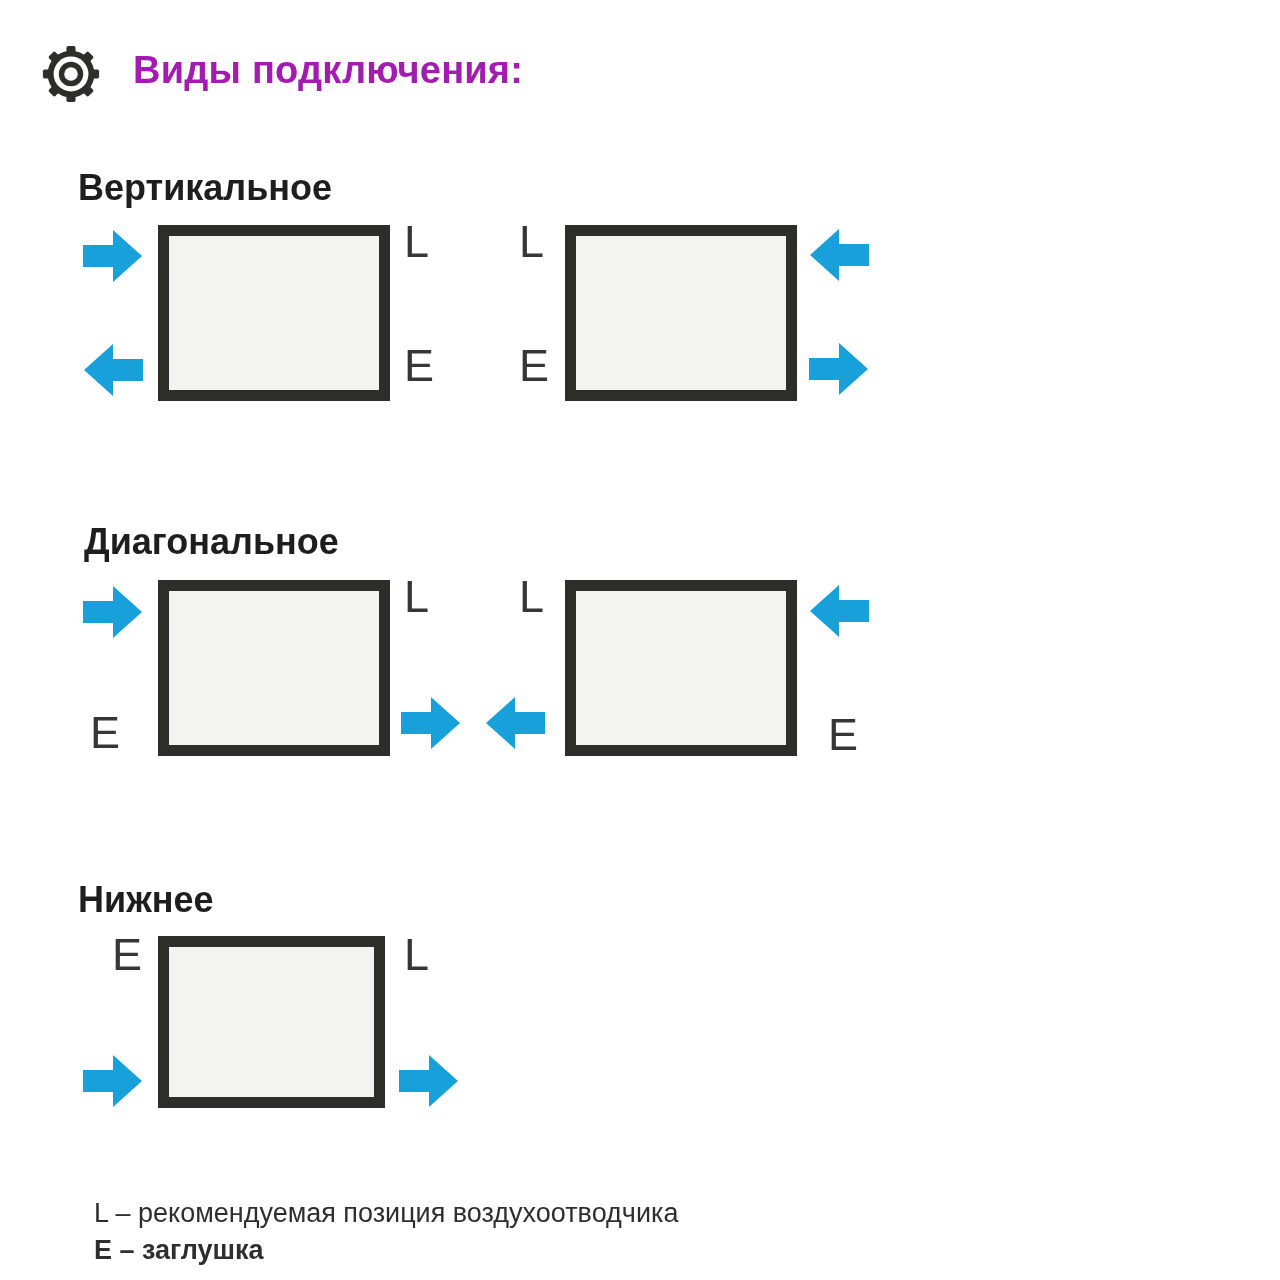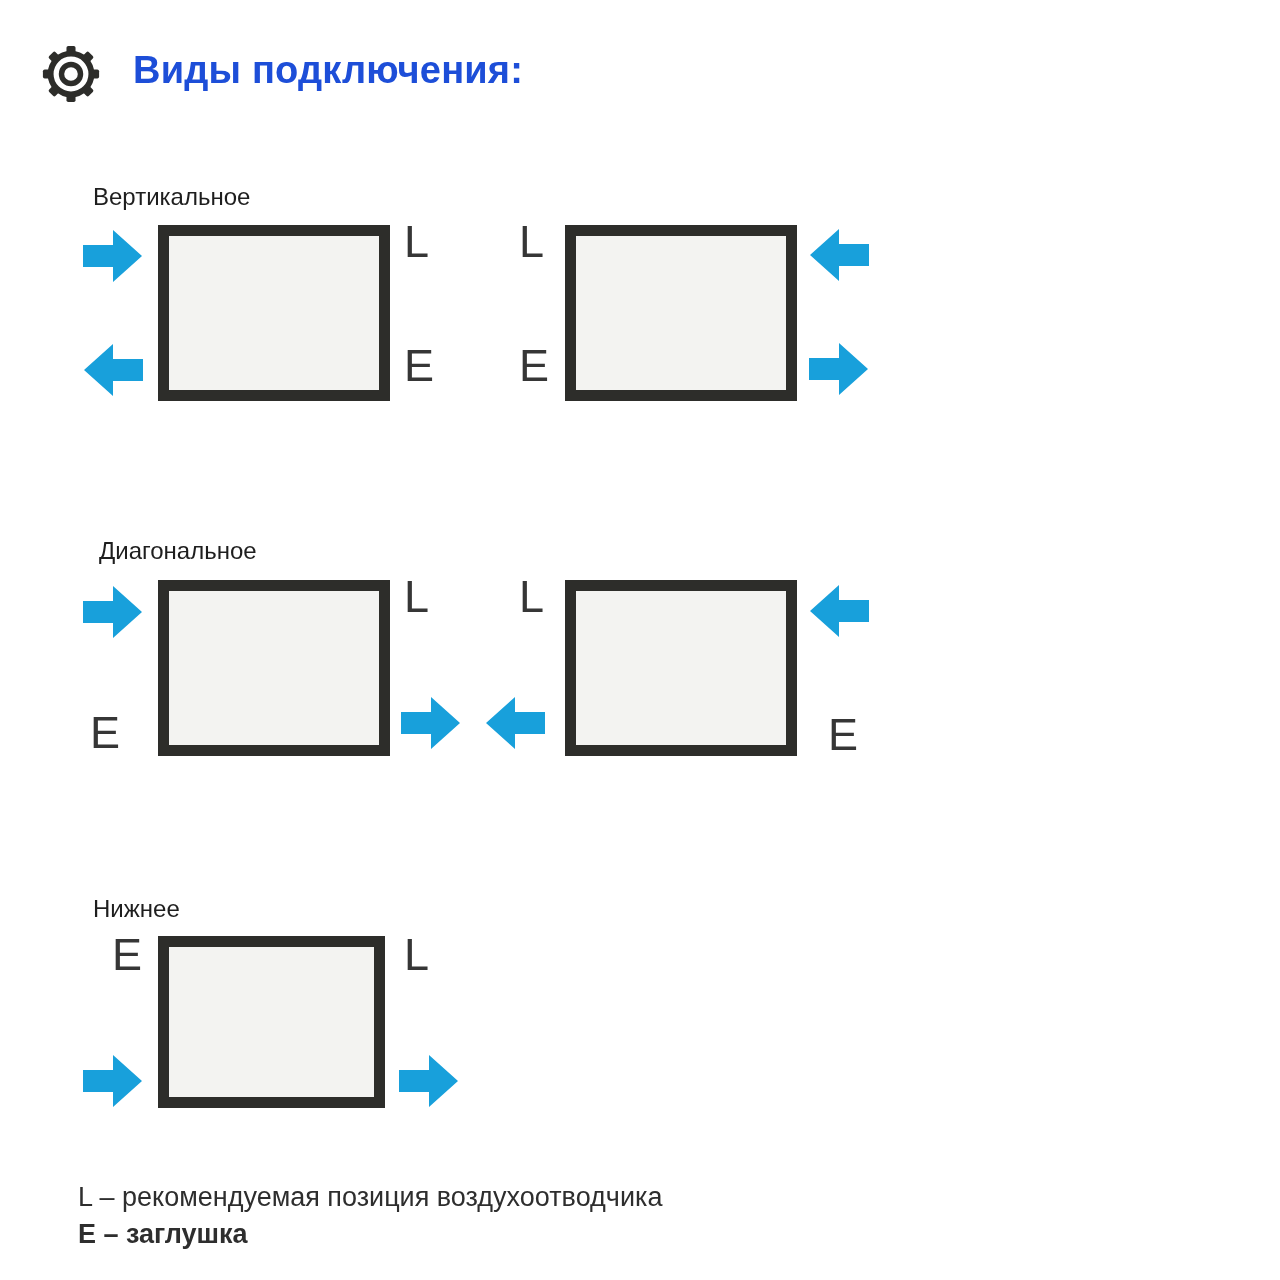--- a/index.html
+++ b/index.html
@@ -14,42 +14,42 @@
     position:relative;
     width:1280px;height:1280px;
     background:#ffffff;
     overflow:hidden;
     font-family:"Liberation Sans","DejaVu Sans",sans-serif;
   }
   .gear{position:absolute;left:42px;top:45px;width:58px;height:58px;color:var(--outline);}
   .gear svg{display:block;width:100%;height:100%;}
   .title{
     position:absolute;left:133px;top:51px;margin:0;
-    font-size:38px;line-height:1;font-weight:700;color:#1d4ed8;
+    font-size:38px;line-height:1;font-weight:700;color:#a21caf;
     letter-spacing:0.2px;
   }
   .sec-h{
-    position:absolute;margin:15px;
-    font-size:24px;line-height:1;font-weight:400;color:var(--text);
+    position:absolute;margin:0;
+    font-size:36px;line-height:1;font-weight:700;color:var(--text);
   }
   .box{
     position:absolute;box-sizing:border-box;
     width:232px;height:176px;
     background:var(--fill);
     border:11px solid var(--outline);
   }
   .plabel{
     position:absolute;
     font-size:45px;line-height:1;font-weight:400;color:var(--label);
   }
   .arr{position:absolute;width:62px;height:56px;color:var(--accent);}
   .arr svg{display:block;width:100%;height:100%;}
   .arr.left svg{transform:scaleX(-1);}
   .legend-line{
-    position:absolute;margin:0;
+    position:absolute;margin:16px;
     font-size:27px;line-height:1;font-weight:400;color:#2E2E2E;
   }
   
   .pos-s1h{left:78px;top:170px;}
   .pos-s1d1-ain{left:82px;top:228px;}
   .pos-s1d1-box{left:158px;top:225px;}
   .pos-s1d1-aout{left:82px;top:342px;}
   .pos-s1d1-L{left:404px;top:219px;}
   .pos-s1d1-E{left:404px;top:343px;}
   .pos-s1d2-L{left:519px;top:219px;}

